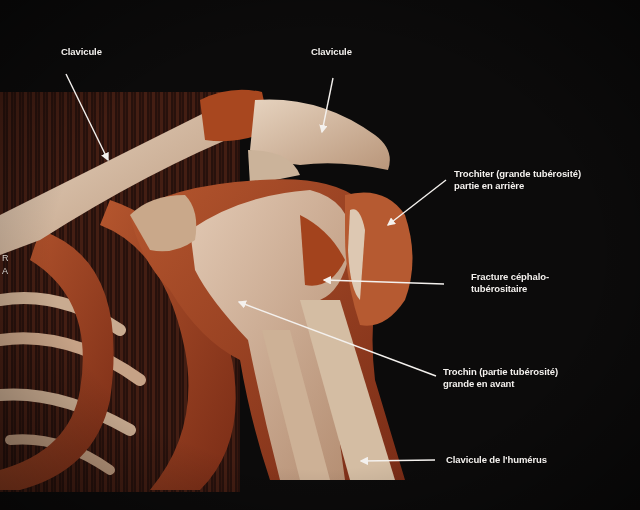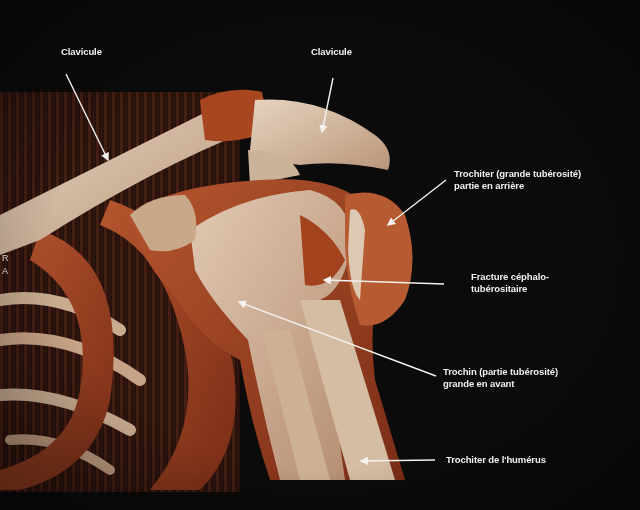--- a/index.html
+++ b/index.html
@@ -107,15 +107,15 @@
   </div>
   <div class="label" style="left:446px;top:271px;margin-left:25px;">
     <span>Fracture céphalo-</span>
     <span>tubérositaire</span>
   </div>
   <div class="label" style="left:443px;top:366px;">
     <span>Trochin (partie tubérosité)</span>
     <span>grande en avant</span>
   </div>
   <div class="label" style="left:446px;top:454px;">
-    <span>Trochiter de l'humérus</span>
+    <span>Clavicule de l'humérus</span>
   </div>
 </div>
 
 </body></html>

